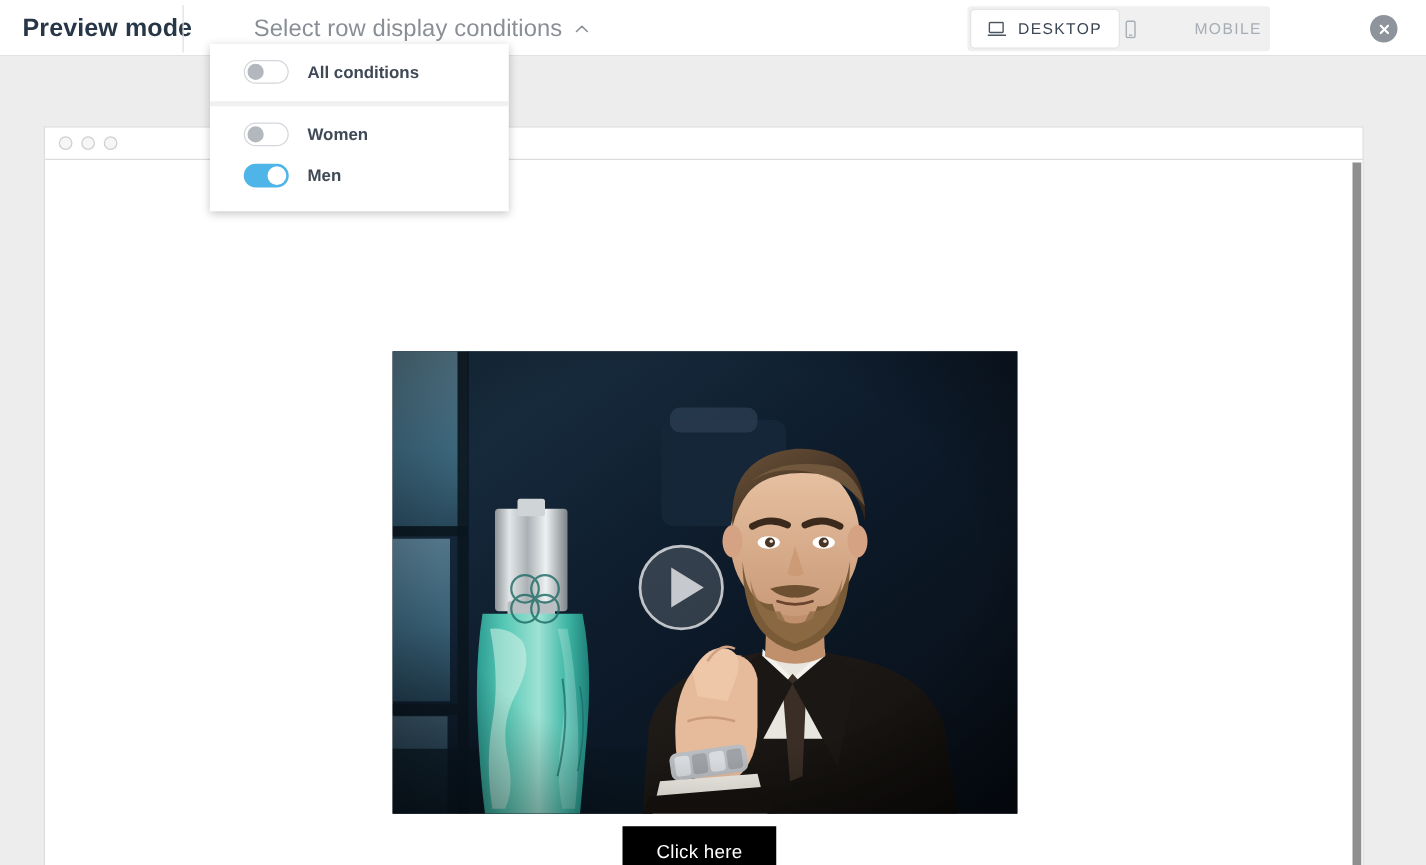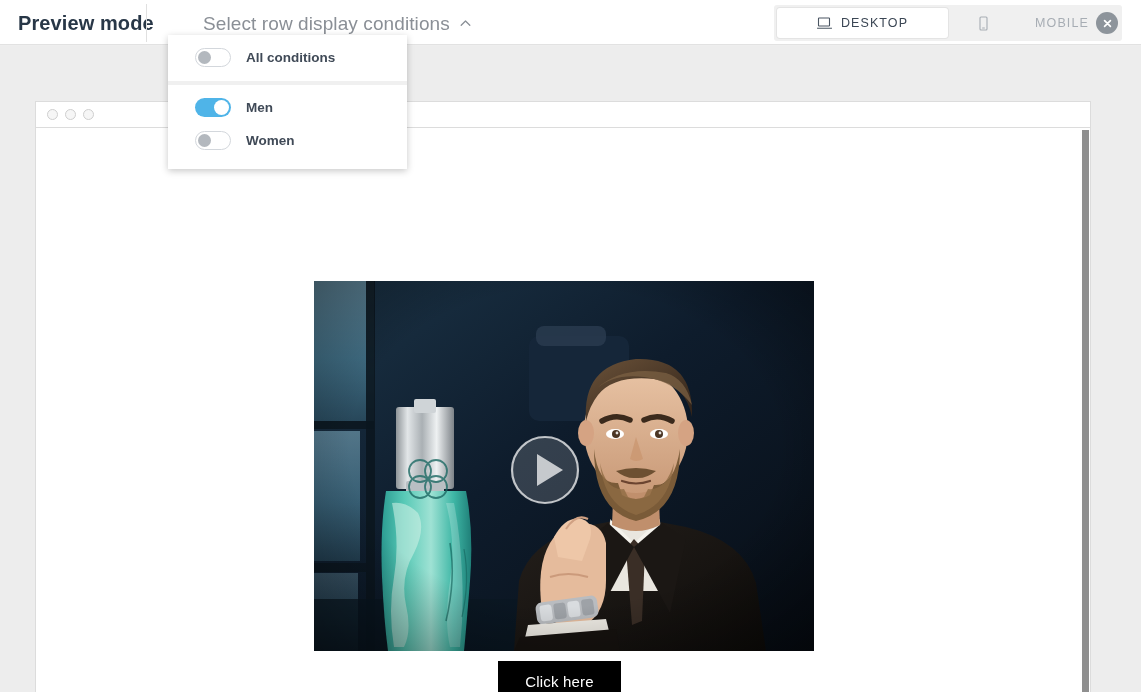--- a/index.html
+++ b/index.html
@@ -37,21 +37,21 @@
   }
   .chev {
     margin-left: 10px; width: 11px; height: 11px;
     position: relative; top: -1px;
   }
   .chev svg { display: block; }
 
   
   .device-switch {
     position: absolute; left: 774px; top: 5px;
-    width: 348px; height: 36px;
+    width: 242px; height: 36px;
     background: #f0f0f0; border-radius: 3px;
     display: flex; align-items: center; padding: 3px;
   }
   .device-btn {
     flex: 1; height: 30px; border-radius: 3px;
     display: flex; align-items: center; justify-content: center;
     gap: 9px; cursor: pointer; font-size: 12.5px; letter-spacing: 1.1px;
   }
   .device-btn.active { background: #ffffff; color: #3b4654; box-shadow: 0 0 0 1px #e4e4e4; }
   .device-btn.inactive { color: #a7adb4; gap: 46px; }
@@ -431,25 +431,25 @@
         <span class="knob"></span>
       </span>
       <span class="dd-row-label">All conditions</span>
     </div>
   </div>
 
   <div class="dd-divider"></div>
 
   <div class="dd-section-bottom">
     <div class="dd-row">
+      <span class="toggle off">
+        <span class="knob"></span>
+      </span>
+      <span class="dd-row-label">Women</span>
+    </div>
+    <div class="dd-row">
       <span class="toggle on">
         <span class="knob"></span>
       </span>
       <span class="dd-row-label">Men</span>
     </div>
-    <div class="dd-row">
-      <span class="toggle off">
-        <span class="knob"></span>
-      </span>
-      <span class="dd-row-label">Women</span>
-    </div>
   </div>
 </div>
 
 </body></html>

